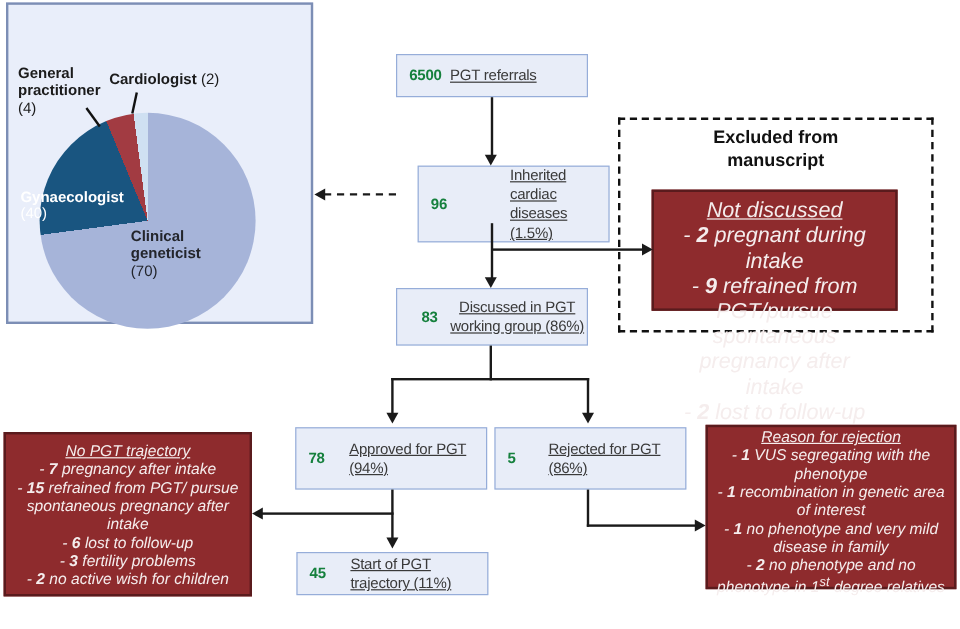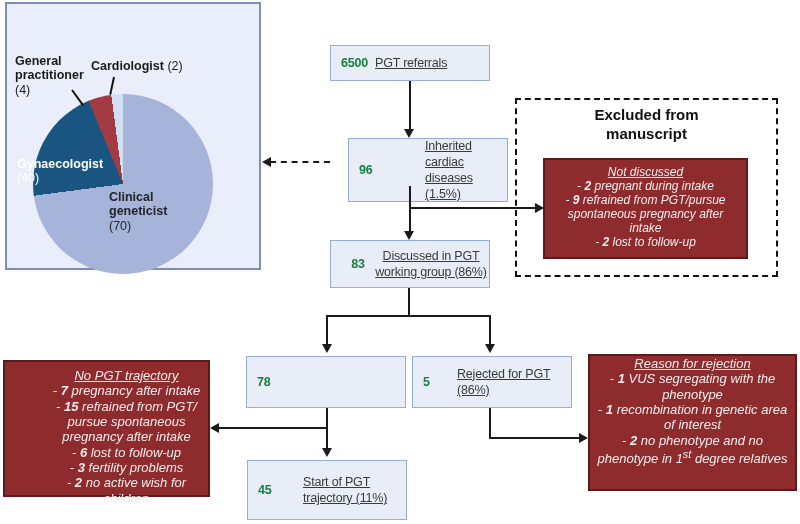--- a/index.html
+++ b/index.html
@@ -28,21 +28,21 @@
   .flow-box .num{font-weight:bold;color:#15803d;flex:none;width:34px;}
   .flow-box .lbl{flex:1;line-height:1.3;text-decoration:underline;}
 
   
   .note{position:absolute;box-sizing:border-box;background:#8e2b2d;border:2px solid #5a1b1d;
         color:#f5eded;font-style:italic;text-align:center;font-size:13px;line-height:1.18;
         padding:6px 5px;}
   .note .note-title{text-decoration:underline;}
   .note .note-item::before{content:"- ";}
   .note .n{font-weight:bold;}
-  .note-excluded{font-size:12px;line-height:1.17;padding:5px 20px;}
+  .note-excluded{font-size:18px;line-height:1.17;padding:5px 20px;}
 
   
   .lv{position:absolute;width:2px;background:#1a1a1a;}
   .lh{position:absolute;height:2px;background:#1a1a1a;}
   .lh.dashed{background:none;border-top:2px dashed #1a1a1a;height:0;}
   .ah{position:absolute;width:0;height:0;}
   .ah.down{border-left:5.5px solid transparent;border-right:5.5px solid transparent;border-top:9px solid #1a1a1a;}
   .ah.left{border-top:5.5px solid transparent;border-bottom:5.5px solid transparent;border-right:9px solid #1a1a1a;}
   .ah.right{border-top:5.5px solid transparent;border-bottom:5.5px solid transparent;border-left:9px solid #1a1a1a;}
 </style>
@@ -92,43 +92,45 @@
   <div class="flow-box" style="left:348px;top:138px;height:64px;gap:32px;">
     <span class="num">96</span>
     <span class="lbl">Inherited cardiac diseases (1.5%)</span>
   </div>
   <div class="flow-box" style="left:330px;top:240px;height:48px;text-align:center;">
     <span class="num">83</span>
     <span class="lbl">Discussed in PGT working group (86%)</span>
   </div>
   <div class="flow-box" style="left:246px;top:356px;height:52px;">
     <span class="num">78</span>
+    <span class="lbl">Approved for PGT (94%)</span>
   </div>
   <div class="flow-box" style="left:412px;top:356px;height:52px;">
     <span class="num">5</span>
     <span class="lbl">Rejected for PGT (86%)</span>
   </div>
-  <div class="flow-box" style="left:247px;top:460px;height:60px;gap:11px;">
+  <div class="flow-box" style="left:247px;top:460px;height:36px;">
     <span class="num">45</span>
     <span class="lbl">Start of PGT trajectory (11%)</span>
   </div>
 
-  <div class="note" style="left:3px;top:360px;width:207px;height:137px;padding-left:45px;">
+  <div class="note" style="left:3px;top:360px;width:207px;height:137px;">
     <div class="note-title">No PGT trajectory</div>
     <div class="note-item"><span class="n">7</span> <span>pregnancy after intake</span></div>
     <div class="note-item"><span class="n">15</span> <span>refrained from PGT/ pursue spontaneous pregnancy after intake</span></div>
     <div class="note-item"><span class="n">6</span> <span>lost to follow-up</span></div>
     <div class="note-item"><span class="n">3</span> <span>fertility problems</span></div>
     <div class="note-item"><span class="n">2</span> <span>no active wish for children</span></div>
   </div>
 
   <div class="note" style="left:588px;top:354px;width:209px;height:137px;padding-top:0;">
     <div class="note-title">Reason for rejection</div>
     <div class="note-item"><span class="n">1</span> <span>VUS segregating with the phenotype</span></div>
     <div class="note-item"><span class="n">1</span> <span>recombination in genetic area of interest</span></div>
+    <div class="note-item"><span class="n">1</span> <span>no phenotype and very mild disease in family</span></div>
     <div class="note-item"><span class="n">2</span> <span>no phenotype and no phenotype in 1</span><sup>st</sup><span> degree relatives</span></div>
   </div>
 
   <div class="lv" style="left:409px;top:81px;height:50px;"></div>
   <div class="ah down" style="left:404px;top:129px;"></div>
 
   <div class="lh dashed" style="left:270px;top:161px;width:60px;"></div>
   <div class="ah left" style="left:262px;top:156.5px;"></div>
 
   <div class="lv" style="left:409px;top:186px;height:46px;"></div>

